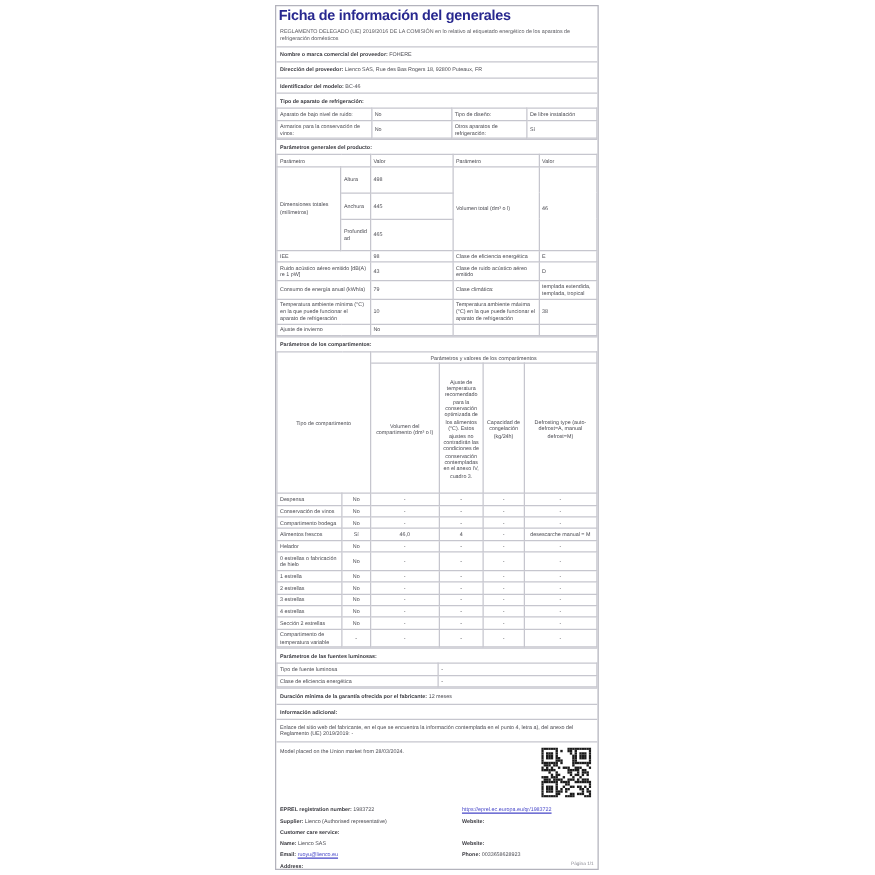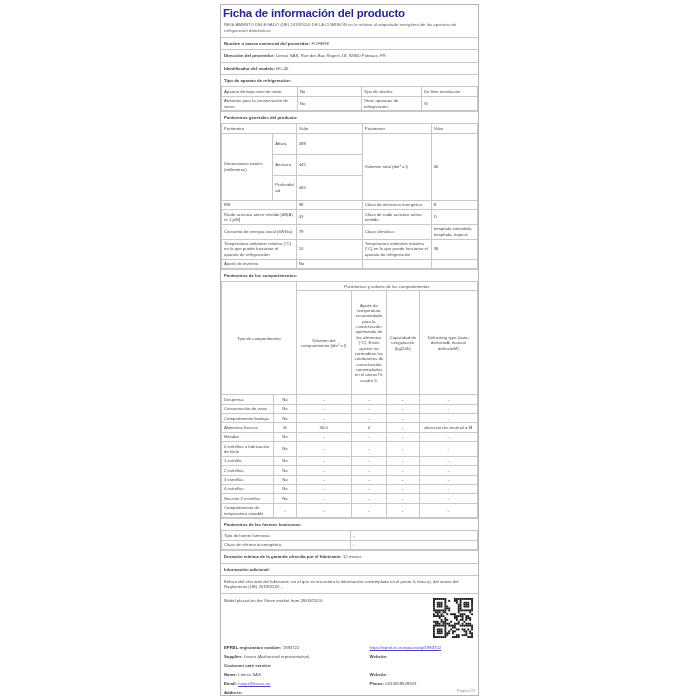--- a/index.html
+++ b/index.html
@@ -34,21 +34,21 @@
   .crow{display:grid;grid-template-columns:58% 42%;margin:3.5px 0;line-height:1.3;}
   a{color:#4646c8;text-decoration:underline;cursor:pointer;}
   .addr{margin:3.5px 0 0 0;line-height:1.45;}
   .pagenum{position:absolute;bottom:2px;right:3px;font-size:3.8px;color:#8b8b94;}
 </style>
 </head>
 <body>
 
 <div class="doc">
 
-  <div class="doc-title">Ficha de información del producto</div>
+  <div class="doc-title">Ficha de información del generales</div>
   <p class="reg">REGLAMENTO DELEGADO (UE) 2019/2016 DE LA COMISIÓN en lo relativo al etiquetado energético de los aparatos de refrigeración domésticos</p>
 
   <div class="lrow">
     <b>Nombre o marca comercial del proveedor:</b>
     <span>FOHERE</span>
   </div>
   <div class="lrow">
     <b>Dirección del proveedor:</b>
     <span>Lienco SAS, Rue des Bas Rogers 18, 92800 Puteaux, FR</span>
   </div>

